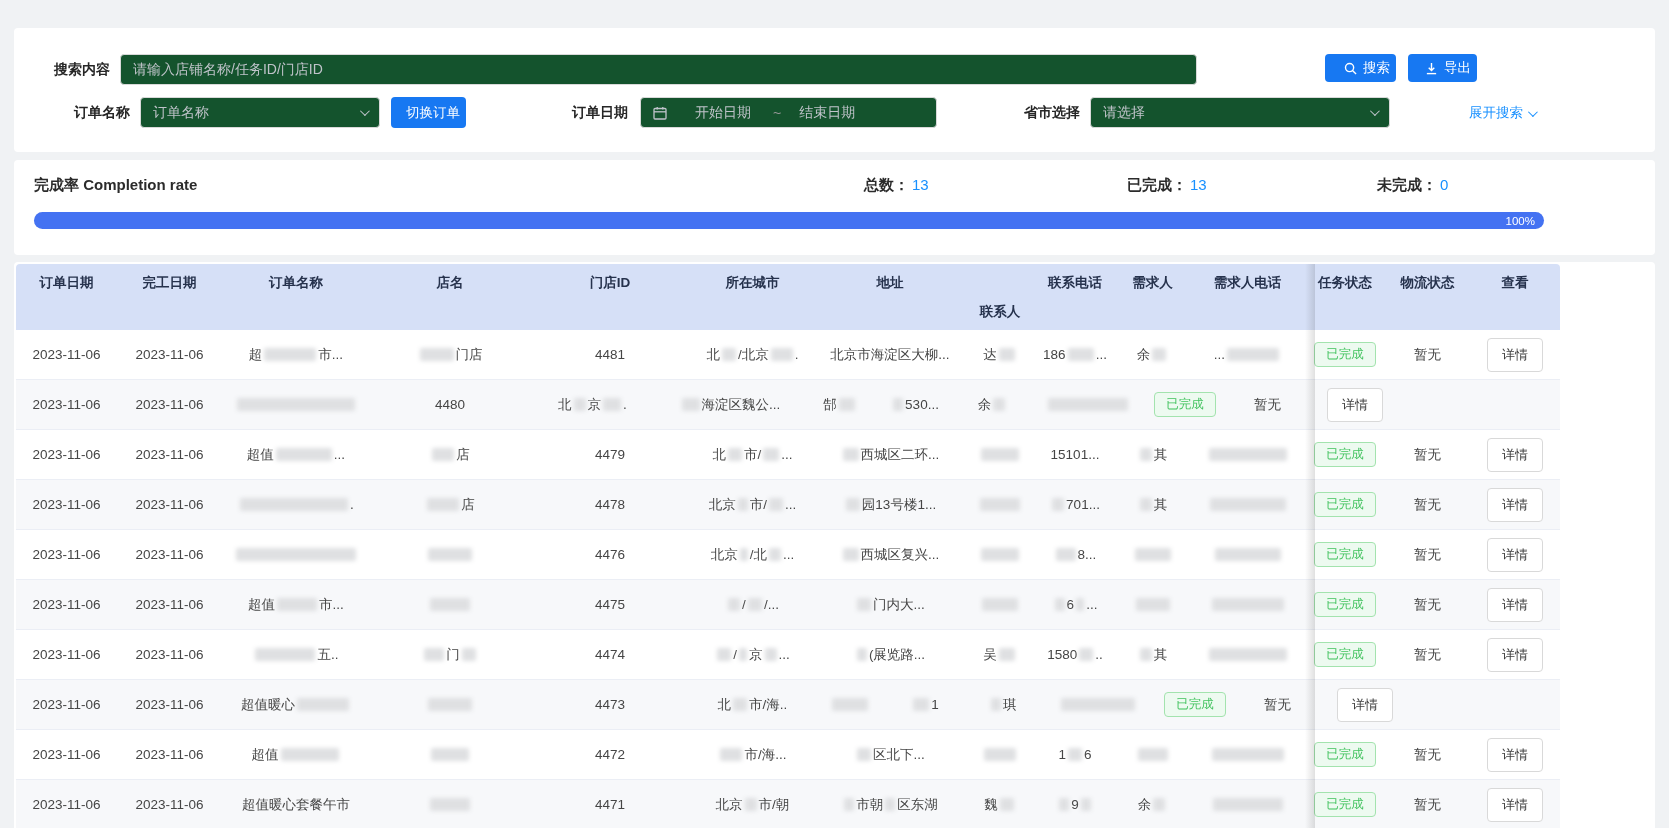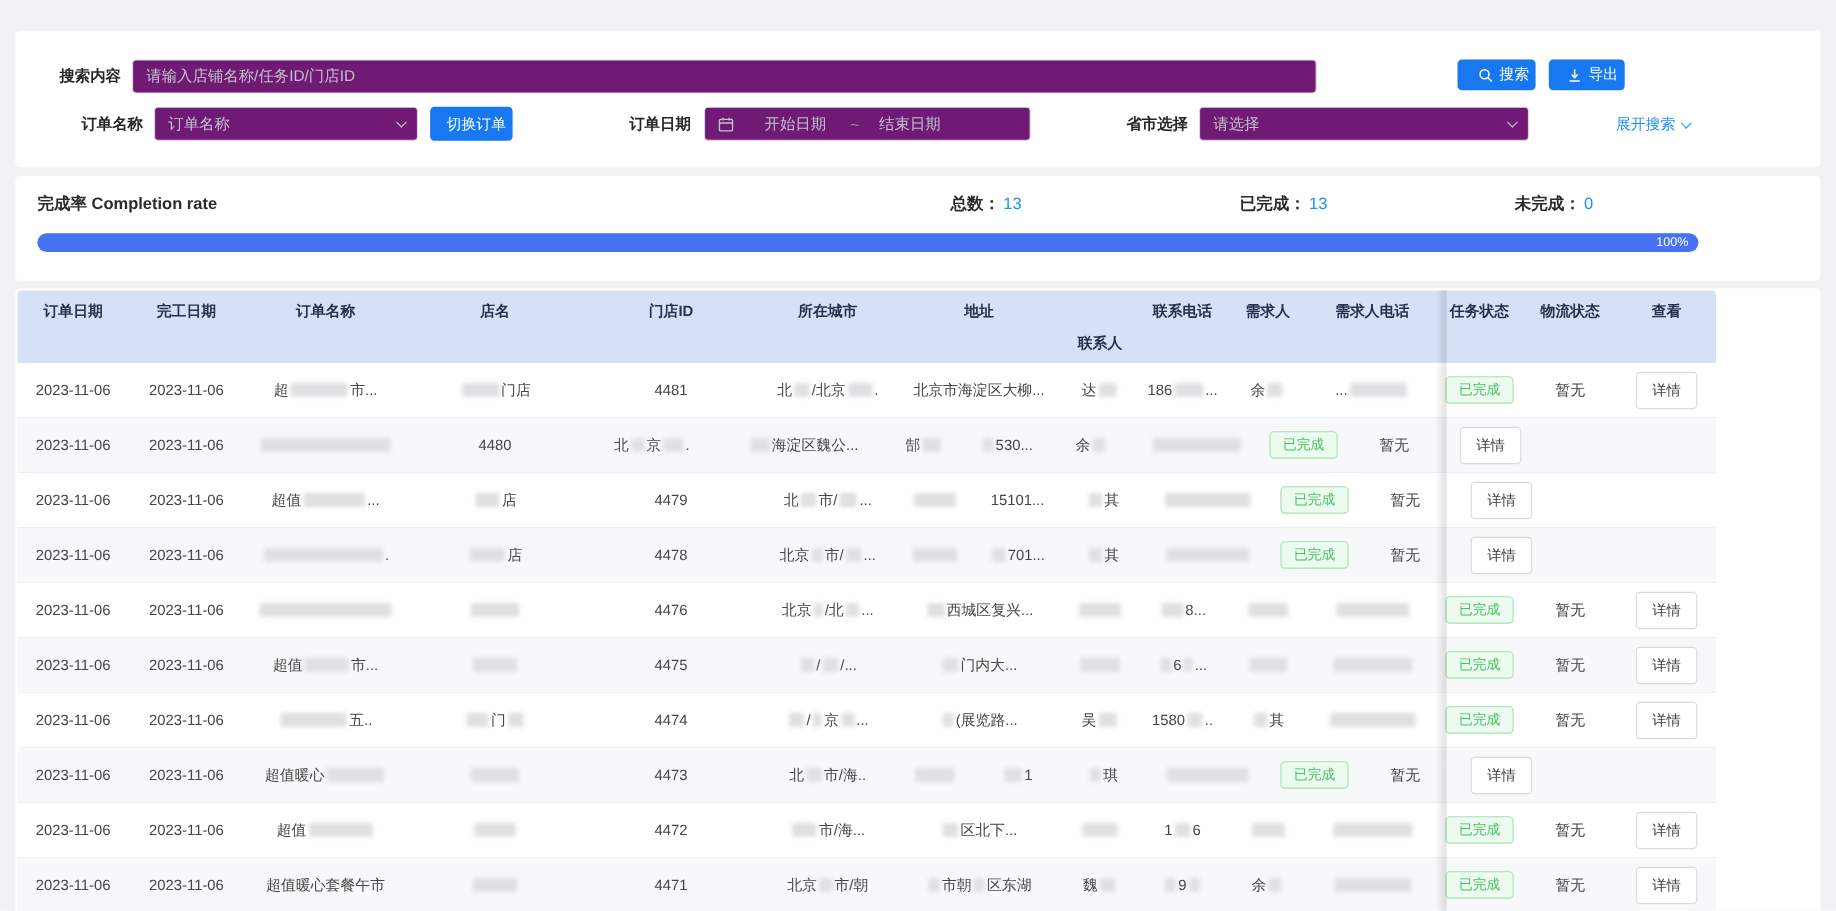--- a/index.html
+++ b/index.html
@@ -10,21 +10,21 @@
     font-family:"Liberation Sans","DejaVu Sans",sans-serif;
     color:#333;
   }
   .card { position:absolute; left:14px; width:1641px; background:#fff; border-radius:4px; }
   #search-card { top:28px; height:124px; }
   #rate-card   { top:160px; height:95px; }
   #table-card  { top:262px; height:600px; padding:2px; }
 
   
   .flabel { position:absolute; font-size:14px; font-weight:700; color:#262626; text-align:right; line-height:30px; }
-  .ipt { position:absolute; border:1px solid #d9d9d9; border-radius:4px; background:#701a75;
+  .ipt { position:absolute; border:1px solid #d9d9d9; border-radius:4px; background:#14532d;
          display:flex; align-items:center; padding:0 12px; font-size:14px; }
   .ph { color:#bfc3c9; }
   .chev { width:7px; height:7px; border-right:1.4px solid #c0c4cc; border-bottom:1.4px solid #c0c4cc;
           transform:rotate(45deg) translateY(-2px); margin-left:auto; flex:none; }
   .btn-blue { position:absolute; background:#1778f2; color:#fff; border:none; border-radius:4px;
               font-size:13.5px; display:flex; align-items:center; justify-content:flex-end; gap:6px;
               cursor:pointer; font-family:inherit; }
   .tilde { color:#999; margin:0 18px 0 22px; }
   .cal-icon { margin-right:10px; flex:none; }
   #expand-link { position:absolute; left:1455px; top:76px; color:#1890ff; font-size:13.5px;
@@ -276,20 +276,24 @@
         <div class="td" style="width: 160px;">
           <span>4479</span>
         </div>
         <div class="td" style="width: 125px;">
           <span>北</span>
           <span class="smudge" style="width: 14px;"></span>
           <span>市/</span>
           <span class="smudge" style="width: 16px;"></span>
           <span>...</span>
         </div>
+        <div class="td" style="width: 150px;">
+          <span class="smudge" style="width: 16px;"></span>
+          <span>西城区二环...</span>
+        </div>
         <div class="td" style="width: 70px;">
           <span class="smudge" style="width: 38px;"></span>
         </div>
         <div class="td" style="width: 80px;">
           <span>15101...</span>
         </div>
         <div class="td" style="width: 75px;">
           <span class="smudge" style="width: 12px;"></span>
           <span>其</span>
         </div>
@@ -323,20 +327,24 @@
         </div>
         <div class="td" style="width: 160px;">
           <span>4478</span>
         </div>
         <div class="td" style="width: 125px;">
           <span>北京</span>
           <span class="smudge" style="width: 10px;"></span>
           <span>市/</span>
           <span class="smudge" style="width: 14px;"></span>
           <span>...</span>
+        </div>
+        <div class="td" style="width: 150px;">
+          <span class="smudge" style="width: 14px;"></span>
+          <span>园13号楼1...</span>
         </div>
         <div class="td" style="width: 70px;">
           <span class="smudge" style="width: 40px;"></span>
         </div>
         <div class="td" style="width: 80px;">
           <span class="smudge" style="width: 12px;"></span>
           <span>701...</span>
         </div>
         <div class="td" style="width: 75px;">
           <span class="smudge" style="width: 12px;"></span>

